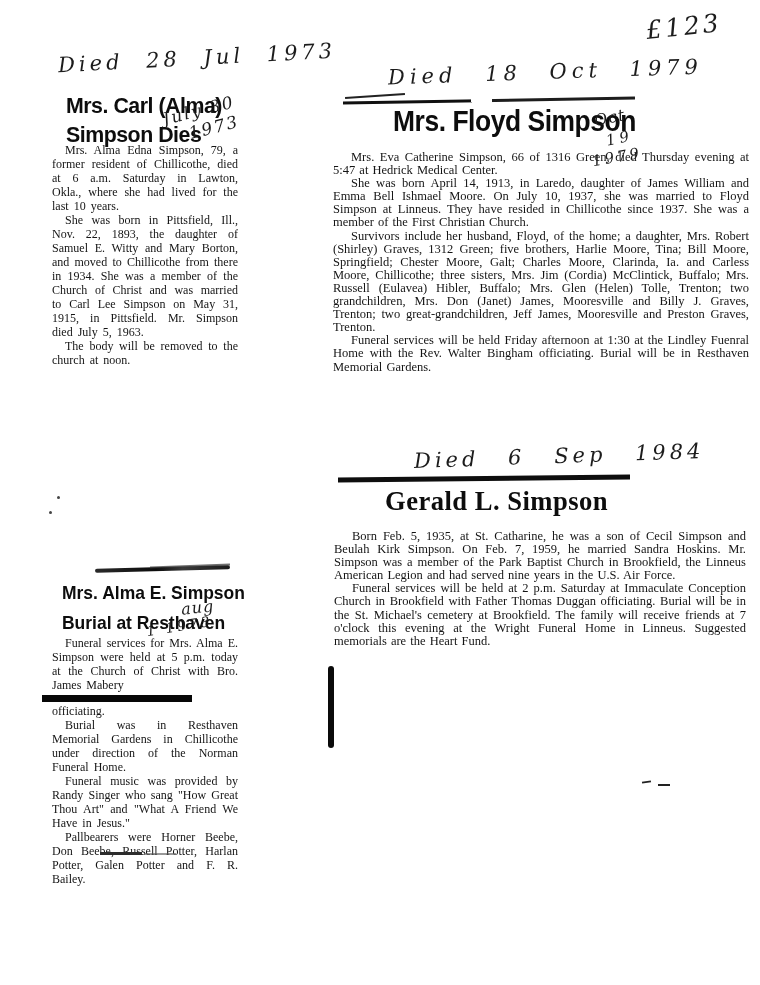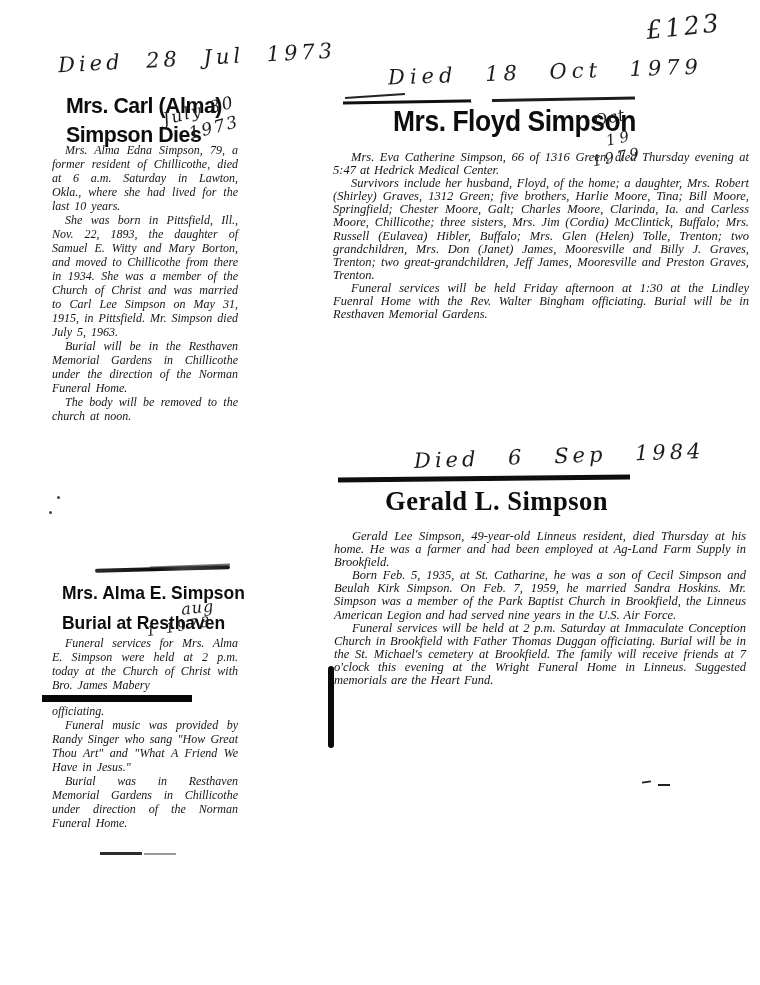--- a/index.html
+++ b/index.html
@@ -31,21 +31,21 @@
   }
   .carl-head{left:66px;top:91px;font-size:22px;line-height:29px;letter-spacing:-0.5px;transform:scaleX(0.97);}
   .alma-head{left:62px;top:578px;font-size:19px;line-height:30px;letter-spacing:0px;transform:scaleX(0.92);}
   .floyd-head{left:393px;top:104px;font-size:30px;letter-spacing:-0.5px;transform:scaleX(0.88);}
   .gerald-head{
     position:absolute;left:385px;top:485px;margin:0;
     font-family:"Liberation Serif",serif;font-weight:bold;font-size:28px;
     letter-spacing:0.5px;color:#0d0d0d;transform:scaleX(0.95);transform-origin:0 0;
   }
   
-  .col{position:absolute;text-align:justify;font-style:italic;}
+  .col{position:absolute;text-align:justify;}
   .col p{margin:0;text-indent:13px;}
   .carl-body,.alma-body{
     left:52px;width:186px;font-size:12px;line-height:14px;word-spacing:2px;
   }
   .carl-body{top:143px;}
   .alma-body{top:636px;}
   .floyd-body,.gerald-body{
     font-size:12.5px;line-height:13.1px;word-spacing:1px;
   }
   .floyd-body{left:333px;top:151px;width:416px;}
@@ -81,71 +81,71 @@
   <div class="hand hw-carl-died">Died 28 Jul 1973</div>
 
   <h1 class="head-sans carl-head"><span>Mrs. Carl (Alma)</span><br><span>Simpson Dies</span></h1>
 
   <div class="hand hw-carl-paper">July 30
    1973</div>
 
   <div class="col carl-body">
       <p>Mrs. Alma Edna Simpson, 79, a former resident of Chillicothe, died at 6 a.m. Saturday in Lawton, Okla., where she had lived for the last 10 years.</p>
       <p>She was born in Pittsfield, Ill., Nov. 22, 1893, the daughter of Samuel E. Witty and Mary Borton, and moved to Chillicothe from there in 1934. She was a member of the Church of Christ and was married to Carl Lee Simpson on May 31, 1915, in Pittsfield. Mr. Simpson died July 5, 1963.</p>
-      <p>Burial will be in the Resthaven Memorial Gardens in Chillicothe under the direction of the Norman Funeral Home.</p>
       <p>The body will be removed to the church at noon.</p>
     </div>
 
   <div class="tick tick1"></div>
   <div class="tick tick2"></div>
 
   <div class="artifact carl-divider"></div>
   <div class="artifact carl-divider2"></div>
 
   <h2 class="head-sans alma-head"><span>Mrs. Alma E. Simpson</span><br><span>Burial at Resthaven</span></h2>
 
   <div class="hand hw-alma-l1">aug</div>
   <div class="hand hw-alma-l2">1 1973</div>
 
   <div class="col alma-body">
-    <p>Funeral services for Mrs. Alma E. Simpson were held at 2 p.m. today at the Church of Christ with Bro. James Mabery</p>
+    <p>Funeral services for Mrs. Alma E. Simpson were held at 5 p.m. today at the Church of Christ with Bro. James Mabery</p>
     <span class="alma-bar"></span>
     <p class="officiating-line">officiating.</p>
     <div>
+        <p>Burial was in Resthaven Memorial Gardens in Chillicothe under direction of the Norman Funeral Home.</p>
         <p>Funeral music was provided by Randy Singer who sang "How Great Thou Art" and "What A Friend We Have in Jesus."</p>
-        <p>Burial was in Resthaven Memorial Gardens in Chillicothe under direction of the Norman Funeral Home.</p>
+        <p>Pallbearers were Horner Beebe, Don Beebe, Russell Potter, Harlan Potter, Galen Potter and F. R. Bailey.</p>
       </div>
   </div>
 
   <div class="artifact alma-end-dash"></div>
   <div class="artifact alma-end-dash2"></div>
 
   <div class="hand hw-floyd-died">Died 18 Oct 1979</div>
   <div class="artifact floyd-rule"></div>
   <div class="artifact floyd-rule2"></div>
 
   <h1 class="head-sans floyd-head">Mrs. Floyd Simpson</h1>
 
   <div class="hand hw-floyd-l1">Oct</div>
   <div class="hand hw-floyd-l2">19</div>
   <div class="hand hw-floyd-l3">1979</div>
 
   <div class="col floyd-body">
       <p>Mrs. Eva Catherine Simpson, 66 of 1316 Green, died Thursday evening at 5:47 at Hedrick Medical Center.</p>
+      <p>She was born April 14, 1913, in Laredo, daughter of James William and Emma Bell Ishmael Moore. On July 10, 1937, she was married to Floyd Simpson at Linneus. They have resided in Chillicothe since 1937. She was a member of the First Christian Church.</p>
       <p>Survivors include her husband, Floyd, of the home; a daughter, Mrs. Robert (Shirley) Graves, 1312 Green; five brothers, Harlie Moore, Tina; Bill Moore, Springfield; Chester Moore, Galt; Charles Moore, Clarinda, Ia. and Carless Moore, Chillicothe; three sisters, Mrs. Jim (Cordia) McClintick, Buffalo; Mrs. Russell (Eulavea) Hibler, Buffalo; Mrs. Glen (Helen) Tolle, Trenton; two grandchildren, Mrs. Don (Janet) James, Mooresville and Billy J. Graves, Trenton; two great-grandchildren, Jeff James, Mooresville and Preston Graves, Trenton.</p>
       <p>Funeral services will be held Friday afternoon at 1:30 at the Lindley Fuenral Home with the Rev. Walter Bingham officiating. Burial will be in Resthaven Memorial Gardens.</p>
     </div>
 
   <div class="hand hw-gerald-died">Died 6 Sep 1984</div>
   <div class="artifact gerald-rule"></div>
 
   <h1 class="gerald-head">Gerald L. Simpson</h1>
 
   <div class="col gerald-body">
-      <p>Gerald Lee Simpson, 49-year-old Linneus resident, died Thursday at his home. He was a farmer and had been employed at Ag-Land Farm Supply in Brookfield.</p>
       <p>Born Feb. 5, 1935, at St. Catharine, he was a son of Cecil Simpson and Beulah Kirk Simpson. On Feb. 7, 1959, he married Sandra Hoskins. Mr. Simpson was a member of the Park Baptist Church in Brookfield, the Linneus American Legion and had served nine years in the U.S. Air Force.</p>
       <p>Funeral services will be held at 2 p.m. Saturday at Immaculate Conception Church in Brookfield with Father Thomas Duggan officiating. Burial will be in the St. Michael's cemetery at Brookfield. The family will receive friends at 7 o'clock this evening at the Wright Funeral Home in Linneus. Suggested memorials are the Heart Fund.</p>
     </div>
 
   <div class="artifact gerald-vbar"></div>
   <div class="artifact gerald-end-d1"></div>
   <div class="artifact gerald-end-d2"></div>
 
 </div>
 

